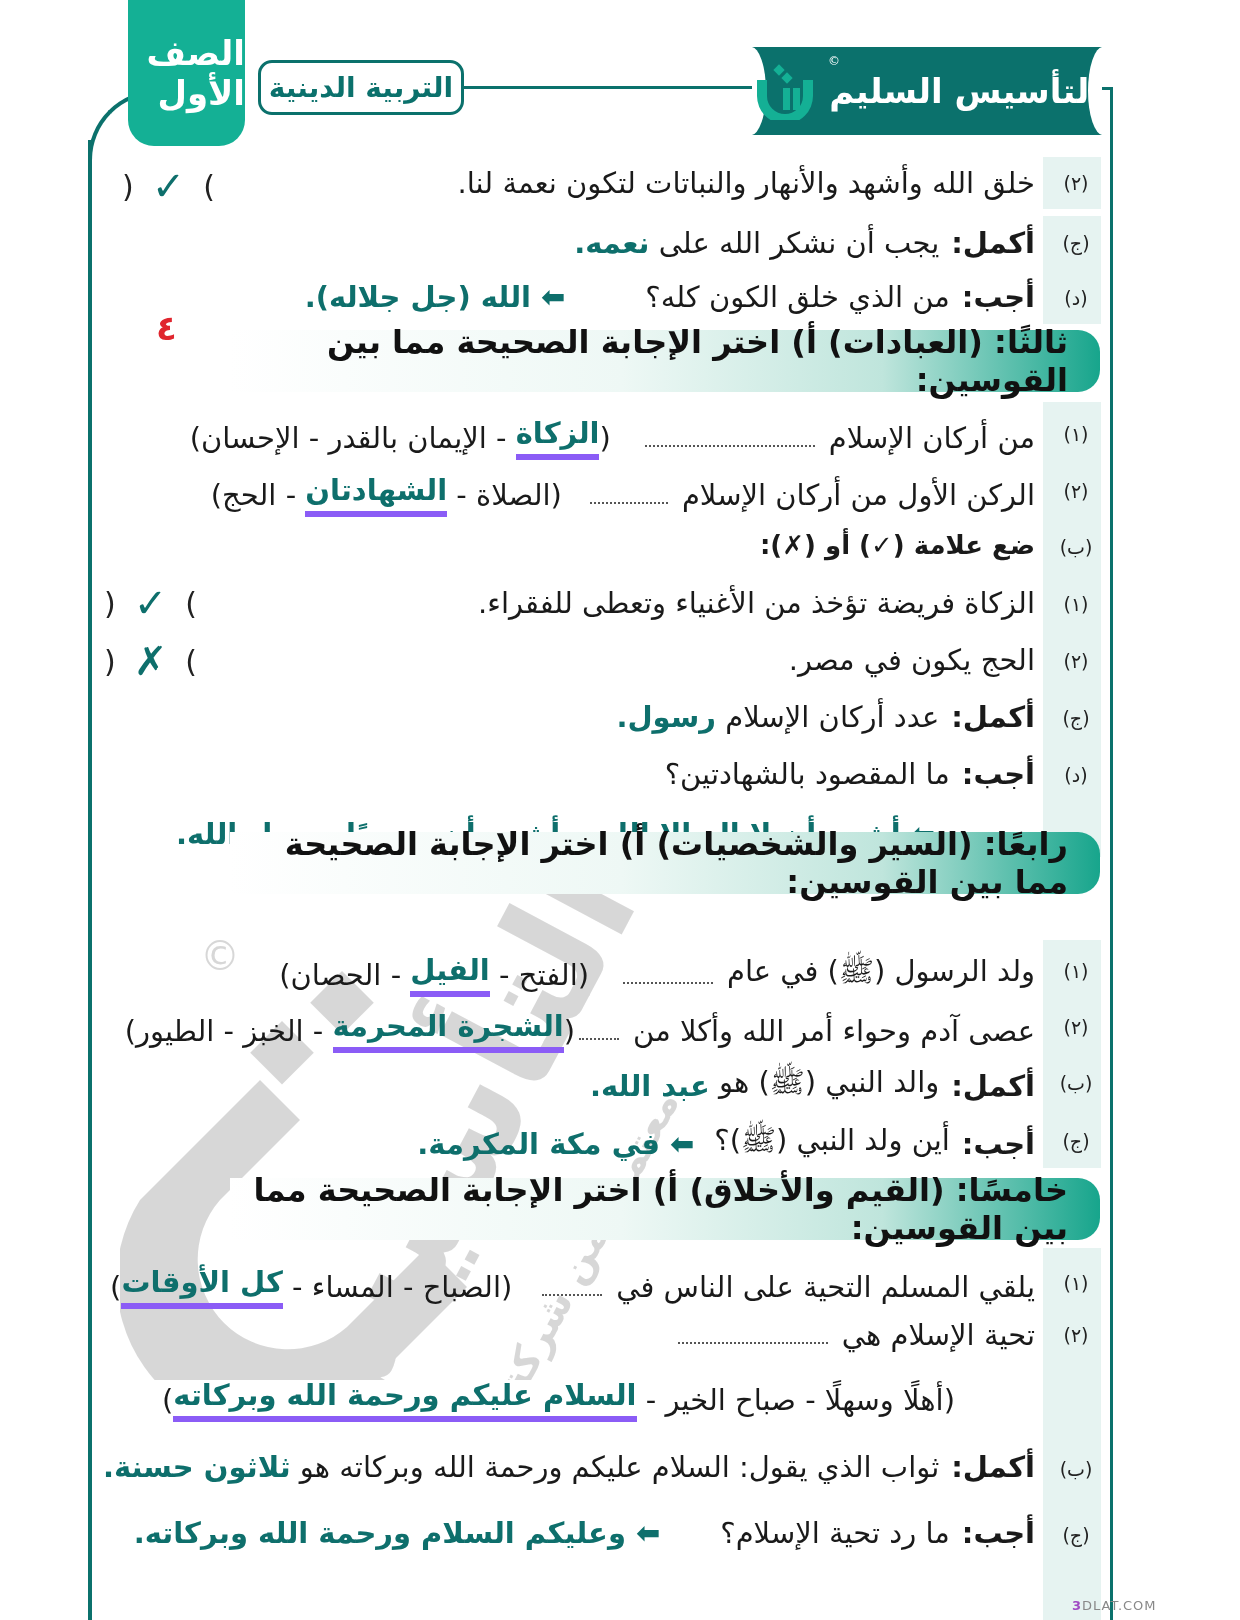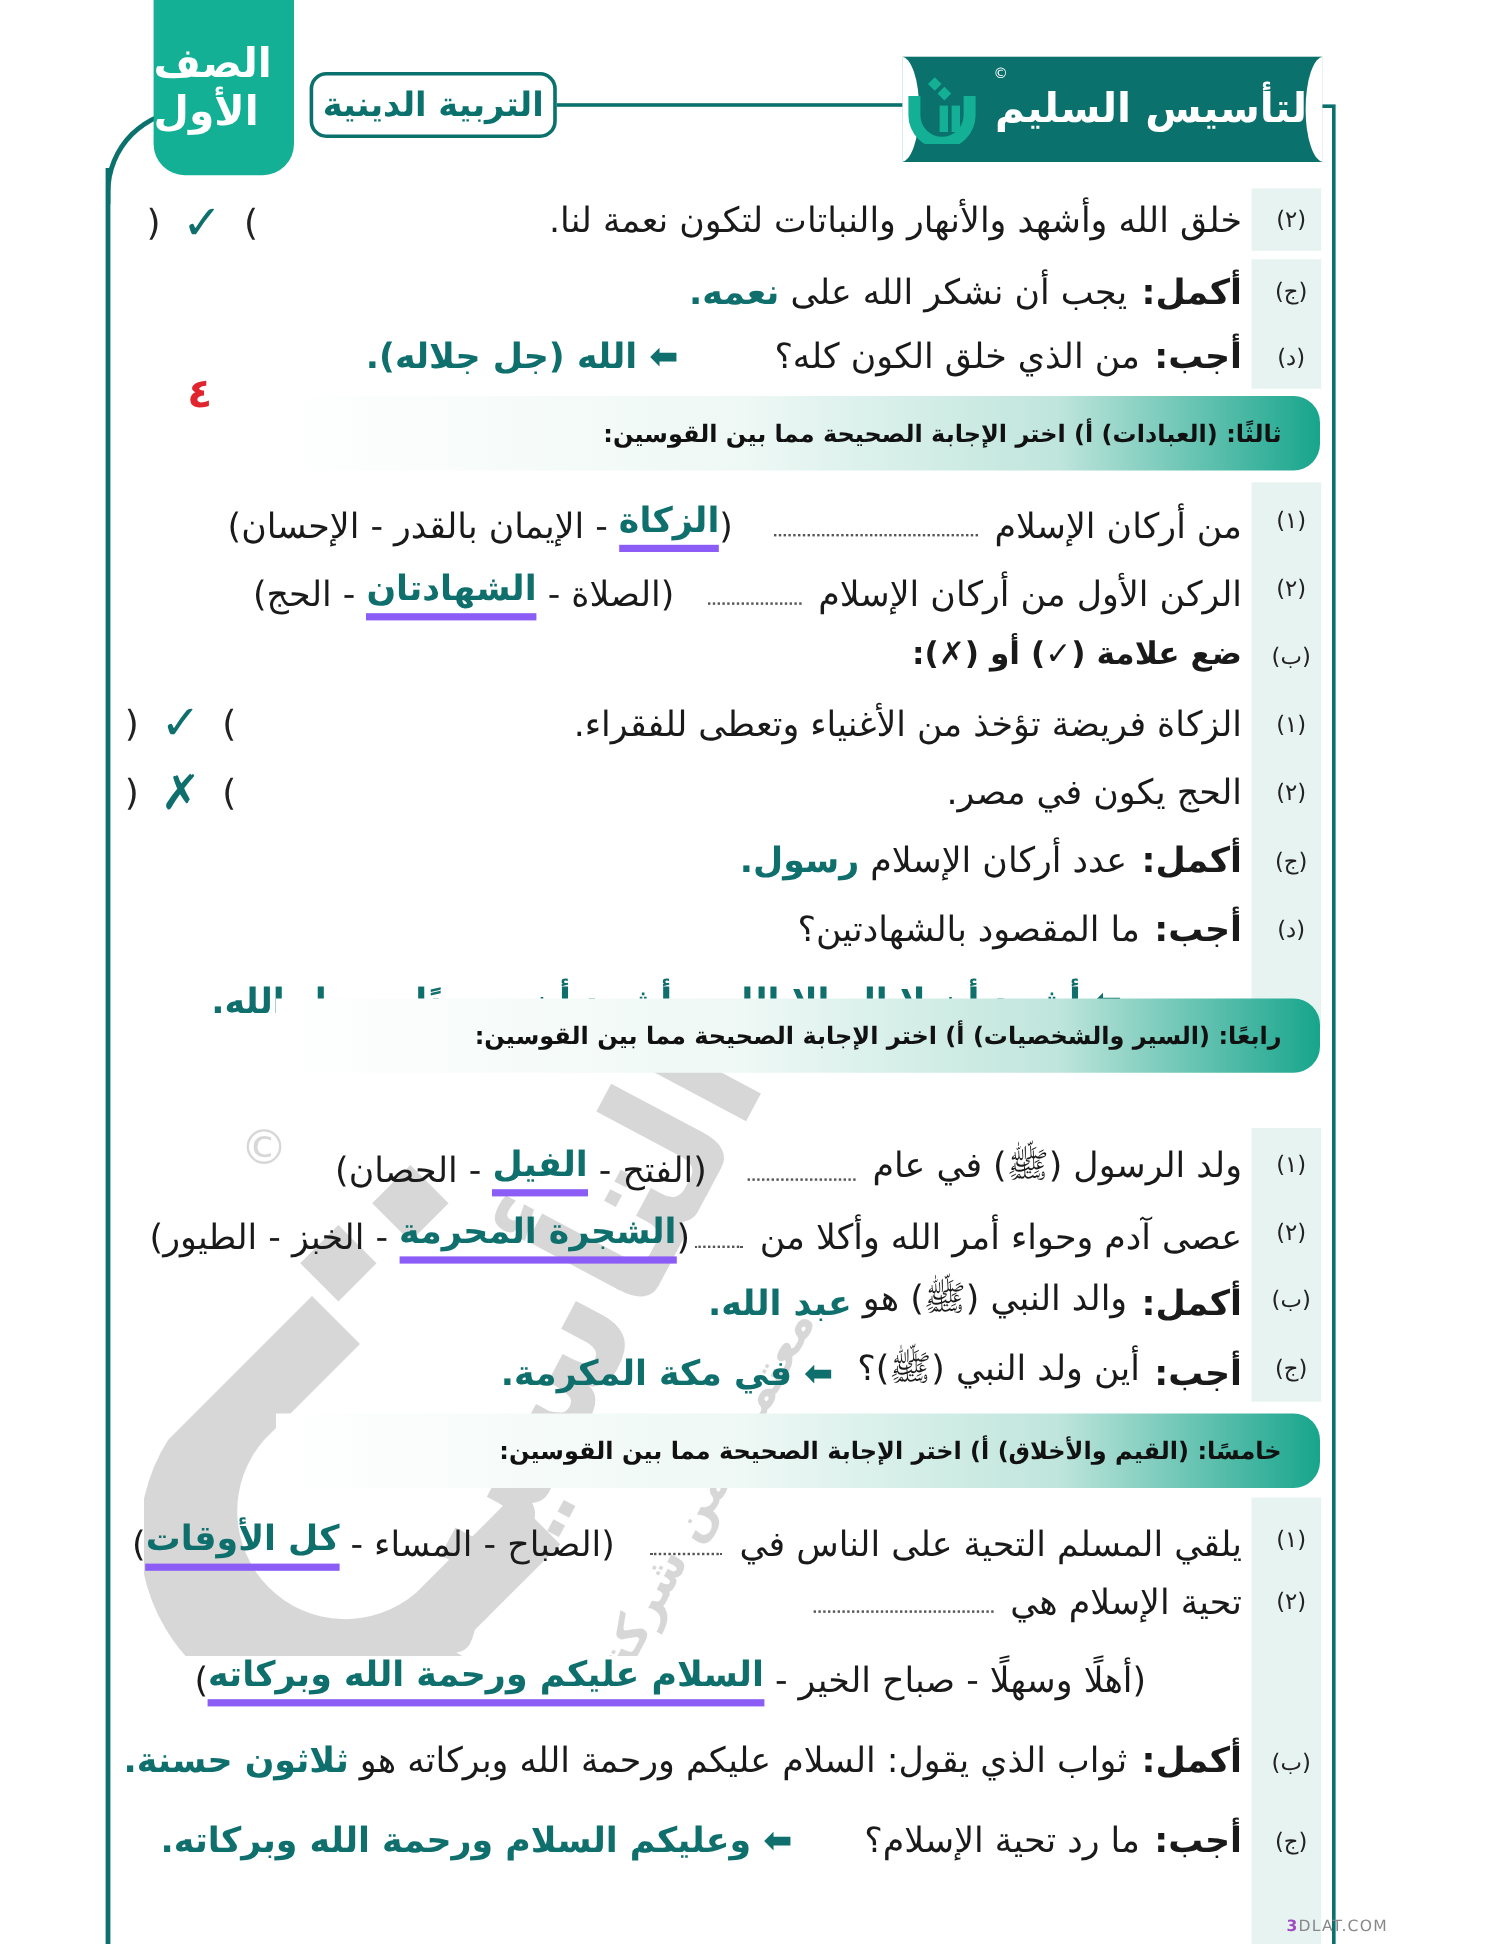--- a/index.html
+++ b/index.html
@@ -24,21 +24,21 @@
   .frame-left { position:absolute; left:88px; top:140px; width:4px; height:1480px; background:#0b716c; }
   .frame-arc { position:absolute; left:88px; top:90px; width:80px; height:80px; border-left:4px solid #0b716c; border-top:4px solid #0b716c; border-top-left-radius:70px; box-sizing:border-box; }
   .frame-right { position:absolute; left:1110px; top:90px; width:3px; height:1530px; background:#0b716c; }
   .subject-tab {
     position:absolute; left:258px; top:60px; width:206px; height:55px; border:3px solid #0b716c; border-radius:14px;
     box-sizing:border-box; display:flex; align-items:center; justify-content:center; background:#fff;
   }
   .subject-tab span { font-weight:bold; font-size:28px; color:#0b716c; }
   .grade-badge {
     position:absolute; left:128px; top:0px; width:117px; height:146px; background:#14b095;
-    border-radius:0 0 26px 26px; display:flex; flex-direction:column; align-items:flex-end; justify-content:center;
+    border-radius:0 0 26px 26px; display:flex; flex-direction:column; align-items:flex-start; justify-content:center;
   }
   .grade-badge span { color:#fff; font-weight:bold; font-size:34px; line-height:40px; }
 
   
   .numcol { position:absolute; left:1043px; width:58px; background:#e6f3f1; }
 
   .row { position:absolute; right:205px; display:flex; align-items:center; white-space:nowrap; font-size:29px; }
   .num { position:absolute; left:1058px; font-size:19px; color:#222; width:36px; text-align:center; }
   .label { font-weight:bold; margin-left:12px; }
   .ans { color:#0e6f6c; font-weight:bold; }
@@ -46,21 +46,21 @@
   .dots { display:inline-block; border-bottom:2px dotted #555; margin:0 14px; height:16px; vertical-align:middle; }
   .mark { position:absolute; font-size:30px; color:#222; display:flex; gap:18px; align-items:center; }
   .mark b { color:#0e6f6c; font-size:40px; }
   .arrow { color:#0e6f6c; font-weight:bold; margin:0 10px; }
 
   .sec-head {
     position:absolute; left:230px; width:870px; height:62px; border-radius:0 22px 22px 0;
     background:linear-gradient(to left,#17a58c 0%, #bfe5dc 25%, #eef8f5 55%, #ffffff 100%);
     display:flex; align-items:center; padding-right:32px; box-sizing:border-box;
   }
-  .sec-head span { font-weight:bold; font-size:20px; color:#111; }
+  .sec-head span { font-weight:bold; font-size:32px; color:#111; }
 
   .page-num { position:absolute; left:156px; top:308px; color:#e0252e; font-size:34px; font-weight:bold; }
   .watermark {
     position:absolute; left:120px; top:380px; width:780px; height:1000px; pointer-events:none; opacity:0.35;
   }
   .site-mark { position:absolute; left:1072px; top:1598px; font-size:13px; color:#888; letter-spacing:1px; }
   .site-mark i { color:#a04bc4; font-style:normal; font-weight:bold; }
 </style>
 </head>
 <body>

